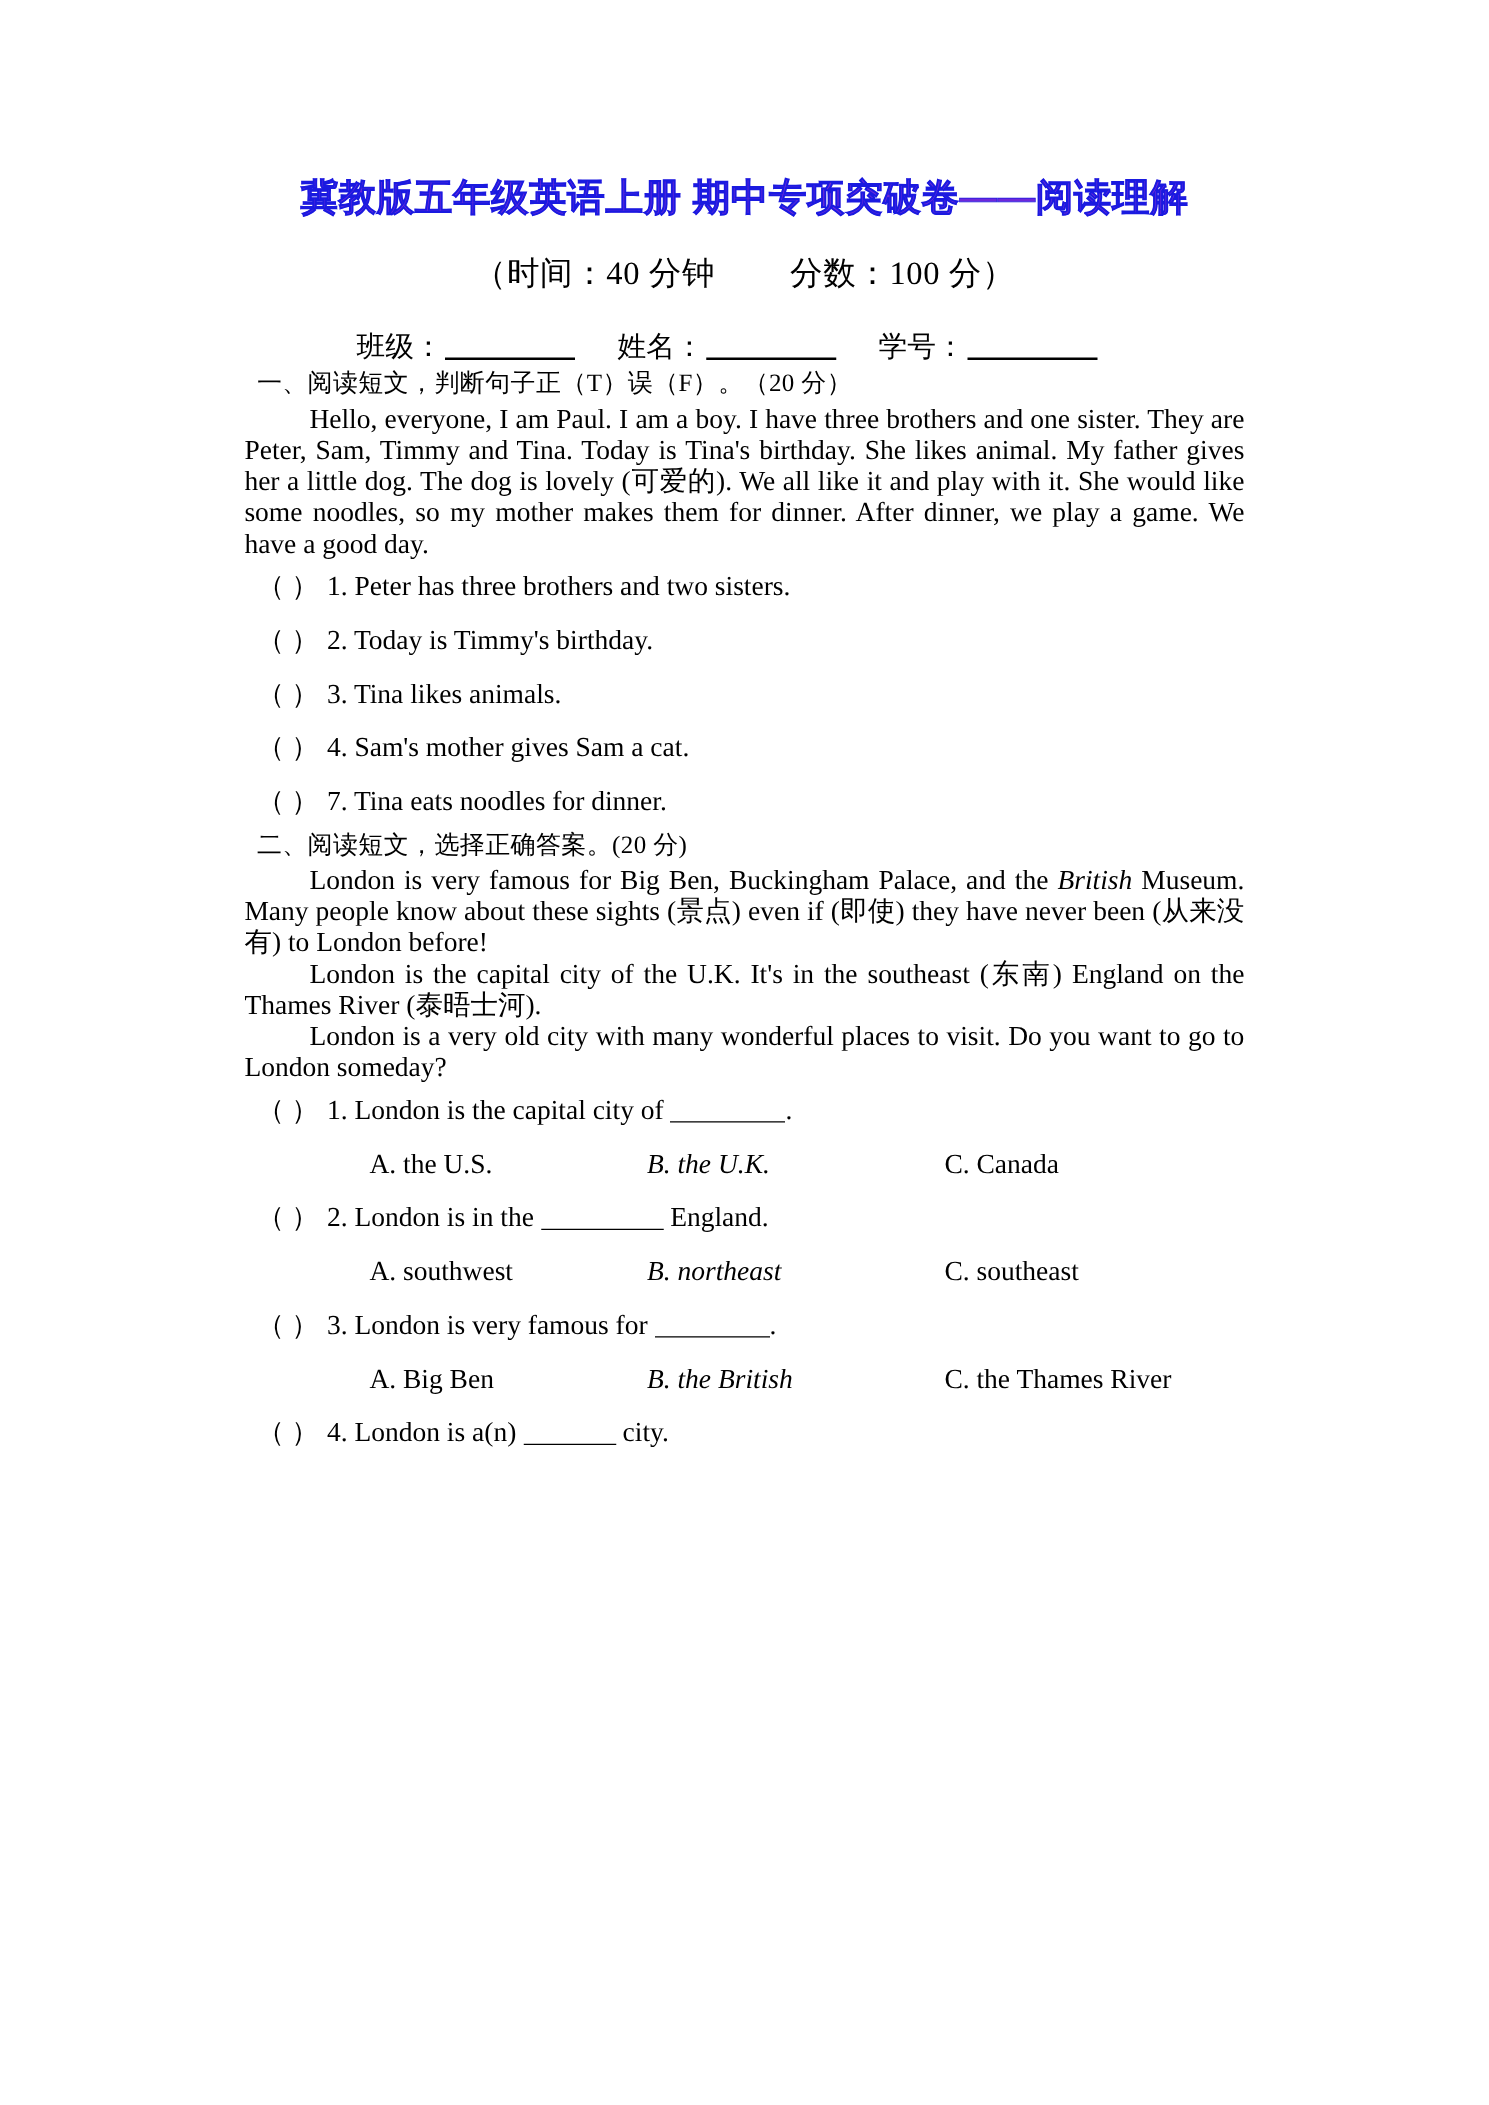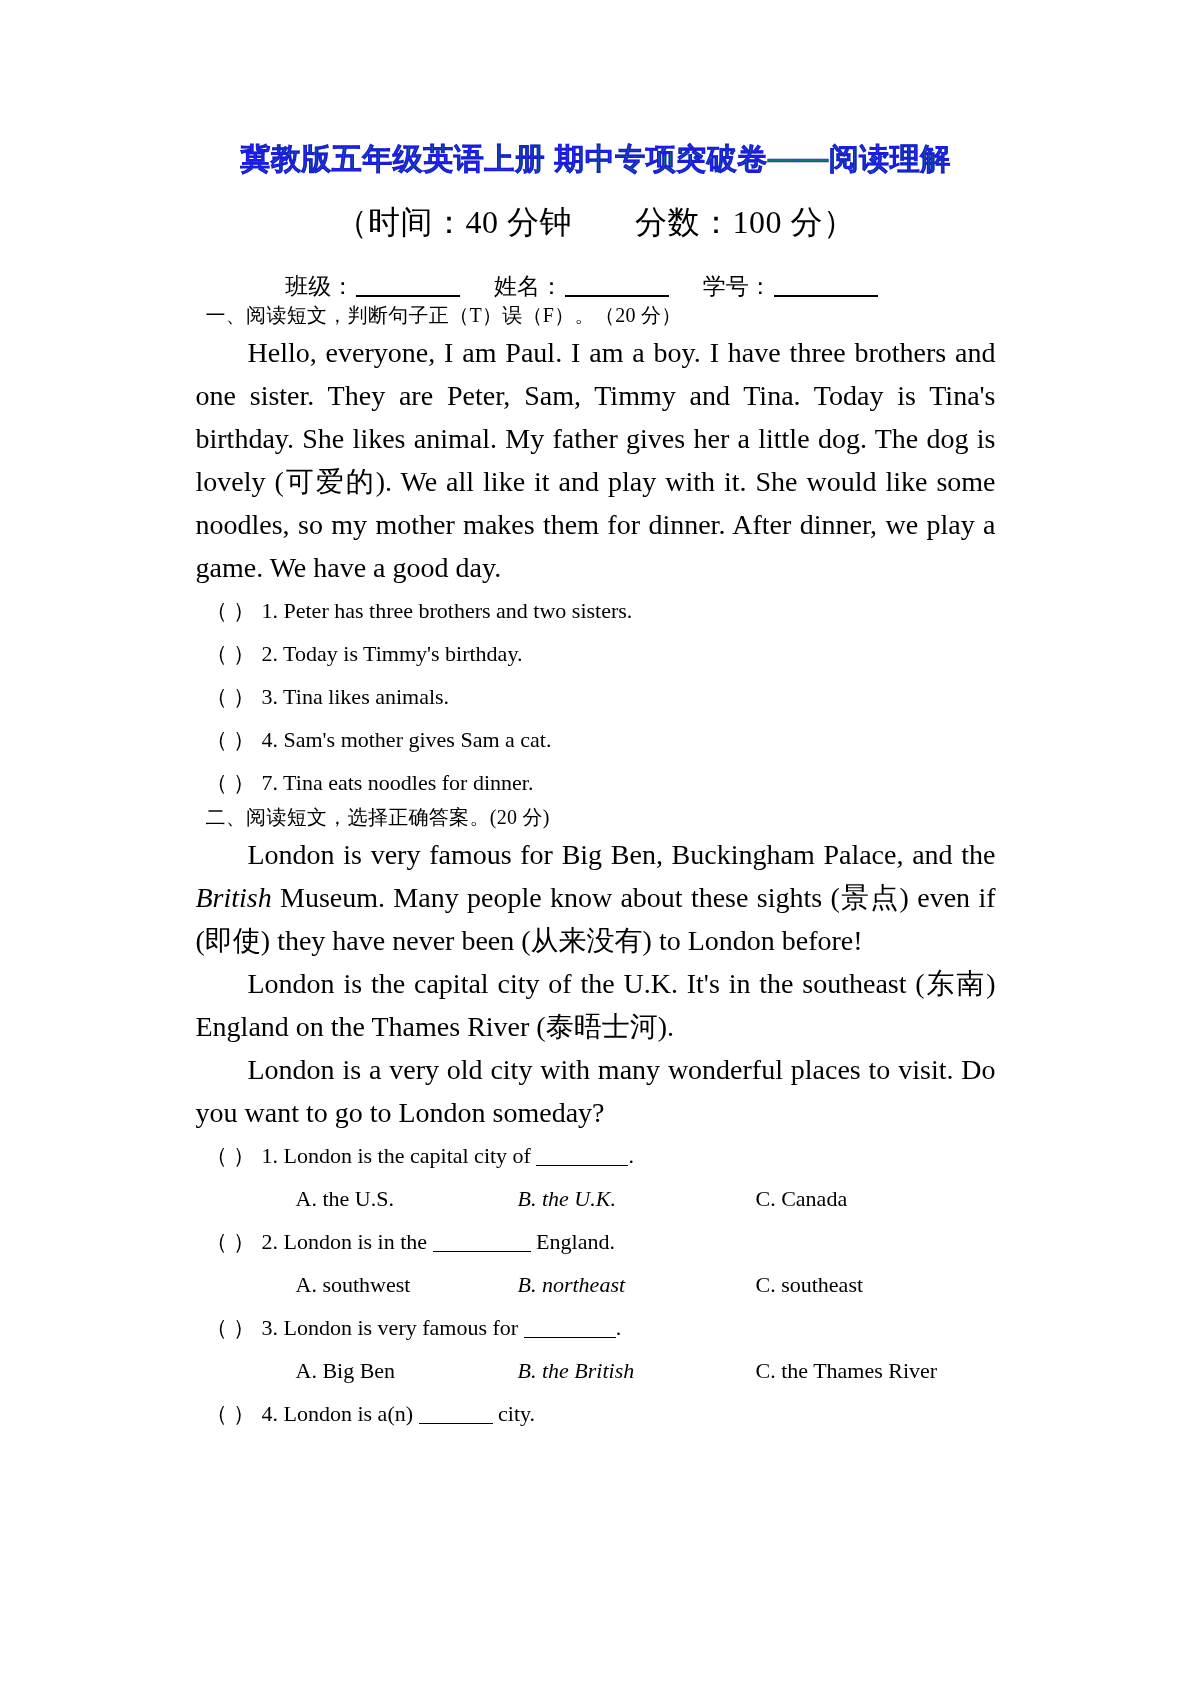--- a/index.html
+++ b/index.html
@@ -24,29 +24,29 @@
   }
 
   
   .doc-title {
     margin-top: 142px;
     text-align: center;
     font-family: "Liberation Sans", "DejaVu Sans", sans-serif;
     font-weight: bold;
     font-size: 30px;
     letter-spacing: 0.5px;
-    color: #0f766e;
+    color: #6d28d9;
     line-height: 1.1;
     -webkit-text-stroke: 0.6px #1a1ae0;
   }
 
   .meta-line {
     margin-top: 26px;
     text-align: center;
-    font-size: 32px;
+    font-size: 26px;
     letter-spacing: 0.5px;
   }
   .meta-line .gap {
     display: inline-block;
     width: 46px;
   }
 
   .info-line {
     margin-top: 26px;
     text-align: center;
@@ -67,22 +67,22 @@
     width: 800px;
     padding-left: 0;
   }
   .section-head {
     font-size: 20px;
     margin-bottom: 2px;
     padding-left: 10px;
     letter-spacing: 0.3px;
   }
   .para {
-    font-size: 28px;
-    line-height: 43px;
+    font-size: 22px;
+    line-height: 25px;
     text-align: justify;
     text-justify: inter-word;
     text-indent: 52px;
     margin: 0;
   }
   .para.just-all { text-align: justify; }
   .q-line {
     font-size: 22px;
     line-height: 43px;
     margin: 0;

